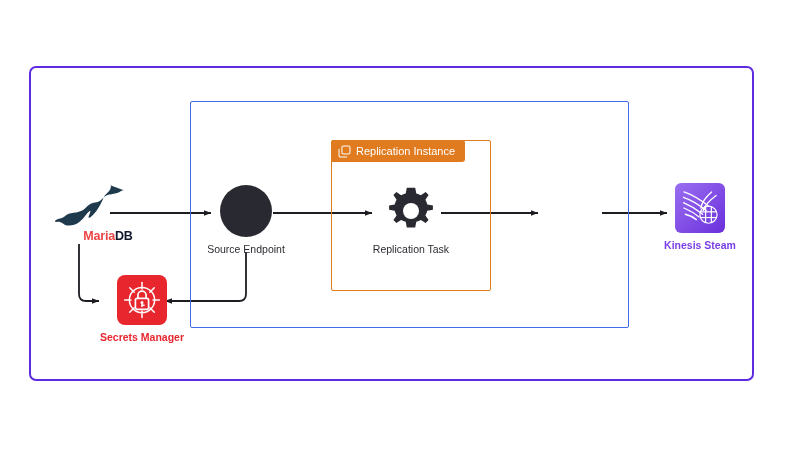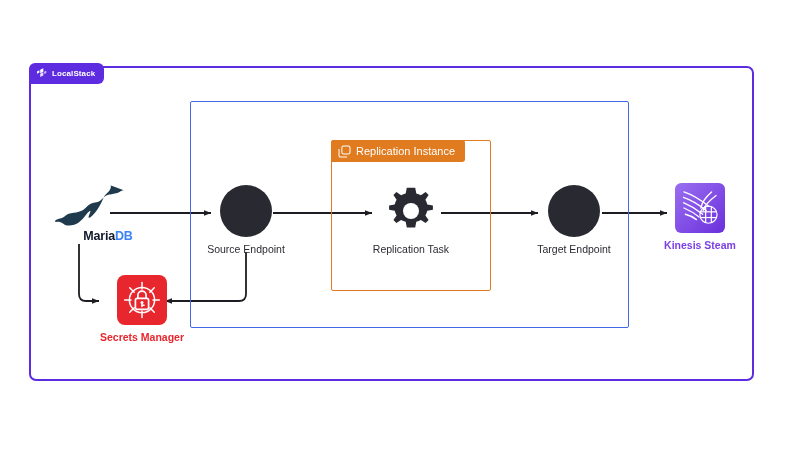--- a/index.html
+++ b/index.html
@@ -67,22 +67,22 @@
 
   .label-red{color:#e8262d !important;font-weight:600;}
   .label-purple{color:#7b3fe4 !important;font-weight:700;}
 
   .tile{width:50px;height:50px;border-radius:8px;display:block;}
 
   .mariadb-wordmark{
     margin-top:1px;font-size:12.5px;font-weight:700;letter-spacing:-.2px;
     font-family:"Liberation Sans","DejaVu Sans",sans-serif;
   }
-  .mariadb-wordmark .m1{color:#0f172a;margin-left:36px;}
-  .mariadb-wordmark .m2{color:#3b82f6;}
+  .mariadb-wordmark .m1{color:#ef4444;margin-left:36px;}
+  .mariadb-wordmark .m2{color:#0f172a;}
 
   svg{display:block;overflow:visible;}
   .hidden-text{position:absolute;width:0;height:0;overflow:hidden;opacity:0;}
 </style>
 </head>
 <body>
 
 <div id="canvas">
 
   <svg width="800" height="450" style="position:absolute;left:0;top:0;">
@@ -102,29 +102,20 @@
 
     <path d="M79,244 L79,294 Q79,301 86,301 L99,301" fill="none" stroke="#1c1c22" stroke-width="1.8" marker-end="url(#ah)"></path>
 
     <path d="M246,252 L246,294 Q246,301 239,301 L165,301" fill="none" stroke="#1c1c22" stroke-width="1.8" marker-end="url(#ah)"></path>
   </svg>
 
   <div class="box outer"></div>
   <div class="box dms"></div>
   <div class="box repl"></div>
 
-  <div class="badge badge-localstack">
-    <svg width="11" height="11" viewBox="0 0 24 24">
-      <path d="M2.2 7.8 L7.4 5.0 L7.4 10.0 L2.2 12.6 Z" fill="#ffffff"></path>
-      <path d="M9.2 4.0 L16.0 0.8 L16.0 8.0 L9.2 11.2 Z" fill="#ffffff"></path>
-      <path d="M9.2 12.6 L16.0 9.4 L16.0 16.6 L9.2 19.8 Z" fill="#ffffff" opacity="0.85"></path>
-      <path d="M17.8 8.2 L22.4 6.0 L22.4 11.0 L17.8 13.2 Z" fill="#ffffff" opacity="0.7"></path>
-    </svg>
-    <span class="badge-label">LocalStack</span>
-  </div>
 
 
   <div class="badge badge-repl">
     <svg width="13" height="13" viewBox="0 0 18 18">
       <rect x="5.4" y="1.4" width="11.2" height="11.2" rx="2.2" fill="none" stroke="#ffffff" stroke-width="1.4"></rect>
       <path d="M12.0 16.6 H3.6 a2.2 2.2 0 0 1 -2.2 -2.2 V6.0" fill="none" stroke="#ffffff" stroke-width="1.4" stroke-linecap="round"></path>
     </svg>
     <span class="badge-label">Replication Instance</span>
   </div>
 
@@ -166,24 +157,20 @@
   </div>
 
   <div class="node node-task">
     <svg width="52" height="52" viewBox="0 0 52 52">
       <path fill="#292931" d="M26 2.8 l4.2 0 1.1 5.6 a18.6 18.6 0 0 1 4.6 1.9 l4.7-3.2 3.0 3.0 -3.2 4.7 a18.6 18.6 0 0 1 1.9 4.6 l5.6 1.1 0 4.2 -5.6 1.1 a18.6 18.6 0 0 1 -1.9 4.6 l3.2 4.7 -3.0 3.0 -4.7-3.2 a18.6 18.6 0 0 1 -4.6 1.9 l-1.1 5.6 -4.2 0 -4.2 0 -1.1-5.6 a18.6 18.6 0 0 1 -4.6-1.9 l-4.7 3.2 -3.0-3.0 3.2-4.7 a18.6 18.6 0 0 1 -1.9-4.6 l-5.6-1.1 0-4.2 5.6-1.1 a18.6 18.6 0 0 1 1.9-4.6 l-3.2-4.7 3.0-3.0 4.7 3.2 a18.6 18.6 0 0 1 4.6-1.9 l1.1-5.6 z"></path>
       <circle cx="26" cy="26" r="8.0" fill="#ffffff"></circle>
     </svg>
     <div class="node-label">Replication Task</div>
   </div>
 
-  <div class="node node-target">
-    <div class="circle"></div>
-    <div class="node-label">Target Endpoint</div>
-  </div>
 
   <div class="node node-kinesis">
     <svg class="tile" width="56" height="56" viewBox="0 0 56 56">
       <defs>
         <linearGradient id="kgrad" x1="0" y1="0" x2="1" y2="1">
           <stop offset="0%" stop-color="#9a6ff0"></stop>
           <stop offset="100%" stop-color="#6b2fdc"></stop>
         </linearGradient>
       </defs>
       <rect x="0" y="0" width="56" height="56" rx="7" fill="url(#kgrad)"></rect>

